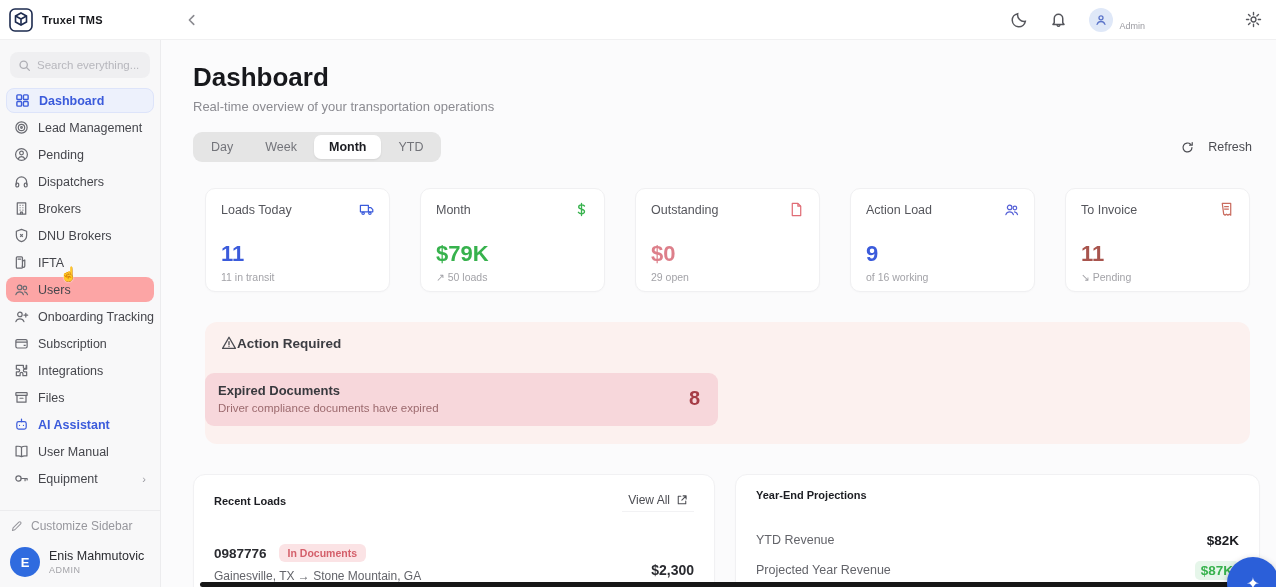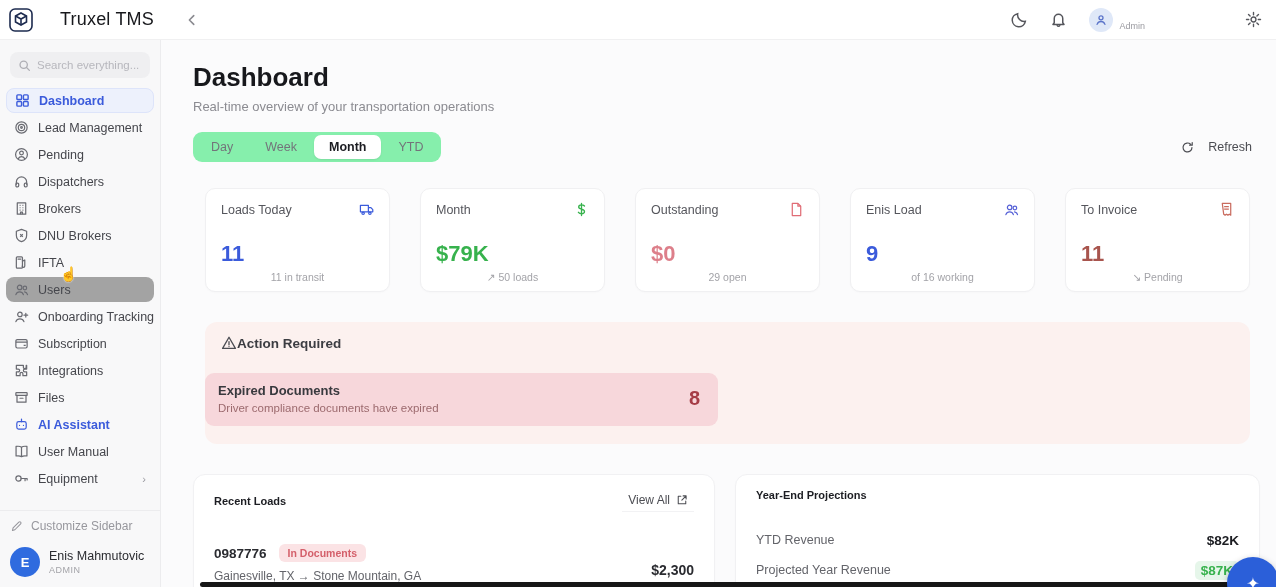--- a/index.html
+++ b/index.html
@@ -5,21 +5,21 @@
   * { margin:0; padding:0; box-sizing:border-box; }
   html,body { width:1276px; height:587px; overflow:hidden; }
   body { font-family:"Liberation Sans", sans-serif; background:#fbfbfc; color:#333; position:relative; }
   svg { display:block; }
 
   
   .topbar { position:absolute; top:0; left:0; right:0; height:40px; background:#fff;
             border-bottom:1px solid #f0f0f1; display:flex; align-items:center; z-index:20; }
   .brand { width:161px; display:flex; align-items:center; gap:8px; padding-left:8px; }
   .brand-logo { width:26px; height:26px; color:#1d2b4f; }
-  .brand-title { font-size:18px; font-weight:normal; color:#17181c; letter-spacing:.2px;margin-left:18px; }
+  .brand-title { font-size:11px; font-weight:bold; color:#17181c; letter-spacing:.2px; }
   .collapse-btn { margin-left:24px; color:#8a8a90; cursor:pointer; }
   .topbar-spacer { flex:1; }
   .topbar-right { display:flex; align-items:center; gap:22px; padding-right:14px; }
   .icon-btn { color:#55565c; cursor:pointer; }
   .profile-chip { display:flex; align-items:flex-start; gap:6px; cursor:pointer; }
   .profile-avatar { width:24px; height:24px; border-radius:50%; background:#dfe8f8; color:#5b74c9;
                     display:flex; align-items:center; justify-content:center; }
   .profile-label { font-size:9px; color:#9a9aa0; margin-top:13px; }
   .gear-gap { margin-left:78px; }
 
@@ -30,54 +30,54 @@
                 display:flex; align-items:center; gap:6px; padding:0 8px; color:#aeaeb4; }
   .search-box input { border:none; outline:none; background:transparent; font-size:11.5px;
                       color:#55565c; width:100%; font-family:inherit; }
   .search-box input::placeholder { color:#b7b7bd; }
   .nav { flex:1; overflow:hidden; padding:2px 6px; }
   .nav-item { display:flex; align-items:center; gap:9px; height:25px; padding:0 8px; margin-bottom:2px;
               border-radius:8px; font-size:12.5px; color:#45464c; cursor:pointer; white-space:nowrap; }
   .nav-item .nav-ic { color:#6a6b72; flex:0 0 auto; }
   .nav-item.active { background:#edf1fc; border:1px solid #dde4fa; color:#3b5bdb; font-weight:bold; }
   .nav-item.active .nav-ic { color:#3b5bdb; }
-  .nav-item.hovered { background:#a3a3a3; }
+  .nav-item.hovered { background:#fca5a5; }
   .nav-item.accent { color:#3b5bdb; font-weight:bold; }
   .nav-item.accent .nav-ic { color:#3b5bdb; }
   .nav-chevron { margin-left:auto; color:#9a9aa0; font-size:11px; }
   .cursor-glyph { position:absolute; left:60px; top:266px; font-size:14px; color:#4a4a4a; z-index:30;
                   text-shadow:0 0 2px #fff; }
   .sidebar-footer { border-top:1px solid #ececee; padding:8px 10px 10px 10px; }
   .customize { display:flex; align-items:center; gap:8px; font-size:12px; color:#97979d; cursor:pointer; }
   .side-user { display:flex; align-items:center; gap:9px; margin-top:14px; cursor:pointer; }
   .side-avatar { width:30px; height:30px; border-radius:50%; background:#2f6bdf; color:#fff;
                  font-size:13px; font-weight:bold; display:flex; align-items:center; justify-content:center; }
   .side-user-name { font-size:12.5px; color:#2a2b30; }
   .side-user-role { font-size:9px; color:#a3a3a8; letter-spacing:.5px; margin-top:2px; }
 
   
   .main { position:absolute; top:40px; left:161px; right:0; bottom:0; overflow:hidden;
           padding:22px 16px 0 32px; }
   .page-title { font-size:26px; font-weight:bold; color:#17181c; }
   .page-subtitle { font-size:13px; color:#8b8b91; margin-top:6px; }
 
   .controls-row { display:flex; align-items:center; margin-top:18px; }
-  .tab-group { display:inline-flex; background:#86efac; border-radius:9px; padding:3px; gap:2px; }
+  .tab-group { display:inline-flex; background:#e5e5e5; border-radius:9px; padding:3px; gap:2px; }
   .tab { font-size:12.5px; color:#73747a; padding:5px 15px; border-radius:7px; cursor:pointer; }
   .tab.active { background:#fff; color:#1c1d22; font-weight:bold; box-shadow:0 1px 2px rgba(0,0,0,.08); }
   .refresh-btn { margin-left:auto; display:flex; align-items:center; gap:14px; font-size:12.5px;
                  color:#4c4d53; cursor:pointer; padding:6px 8px; border-radius:7px; }
 
   .stats-row { display:grid; grid-template-columns:repeat(5,1fr); gap:30px; margin:26px 10px 0 12px; }
   .stat-card { background:#fff; border:1px solid #f0f0f2; border-radius:10px; padding:13px 15px;
                height:104px; box-shadow:0 1px 2px rgba(0,0,0,.02); }
   .stat-head { display:flex; align-items:center; justify-content:space-between; }
   .stat-title { font-size:12.5px; color:#55565c; }
   .stat-value { font-size:22px; font-weight:bold; margin-top:24px; }
-  .stat-sub { font-size:10.5px; color:#a3a3a8; margin-top:4px;text-align:center; }
+  .stat-sub { font-size:10.5px; color:#a3a3a8; margin-top:4px; }
   .v-blue { color:#3b5bdb; } .v-green { color:#37b24d; } .v-rose { color:#dd7f8a; } .v-maroon { color:#a8544d; }
   .ic-blue { color:#3b5bdb; } .ic-green { color:#37b24d; } .ic-red { color:#e06c75; }
   .ic-indigo { color:#5560d6; } .ic-orange { color:#c96b5e; }
 
   .action-required { margin:30px 10px 0 12px; background:#fcf1ef; border-radius:12px; padding:13px 0 18px 0; }
   .ar-head { display:flex; align-items:center; gap:0; padding:0 16px; font-size:13.5px;
              font-weight:bold; color:#3c3d42; }
   .ar-head .warn-ic { color:#4c4d53; }
   .alert-card { margin:22px 0 0 0; width:513px; background:#f7d7db; border-radius:9px;
                 padding:10px 18px 12px 13px; display:flex; align-items:center; cursor:pointer; }
@@ -402,21 +402,21 @@
               <path d="M3.5 1.5h6l3 3v10h-9z"></path>
               <path d="M9.5 1.5v3h3"></path>
             </svg>
           </span>
       </div>
       <div class="stat-value v-rose">$0</div>
       <div class="stat-sub">29 open</div>
     </div>
     <div class="stat-card">
       <div class="stat-head">
-        <span class="stat-title">Enis Load</span>
+        <span class="stat-title">Action Load</span>
         <span class="ic-indigo">
             <svg width="15" height="15" viewBox="0 0 16 16" fill="none" stroke="currentColor" stroke-width="1.3" stroke-linecap="round">
               <circle cx="6" cy="5.8" r="2.4"></circle>
               <path d="M2 13.5c.7-2 2.2-3 4-3s3.3 1 4 3"></path>
               <circle cx="11.6" cy="6.4" r="1.9"></circle>
               <path d="M11.3 10.6c1.5.2 2.6 1.1 3.1 2.9"></path>
             </svg>
           </span>
       </div>
       <div class="stat-value v-blue">9</div>

